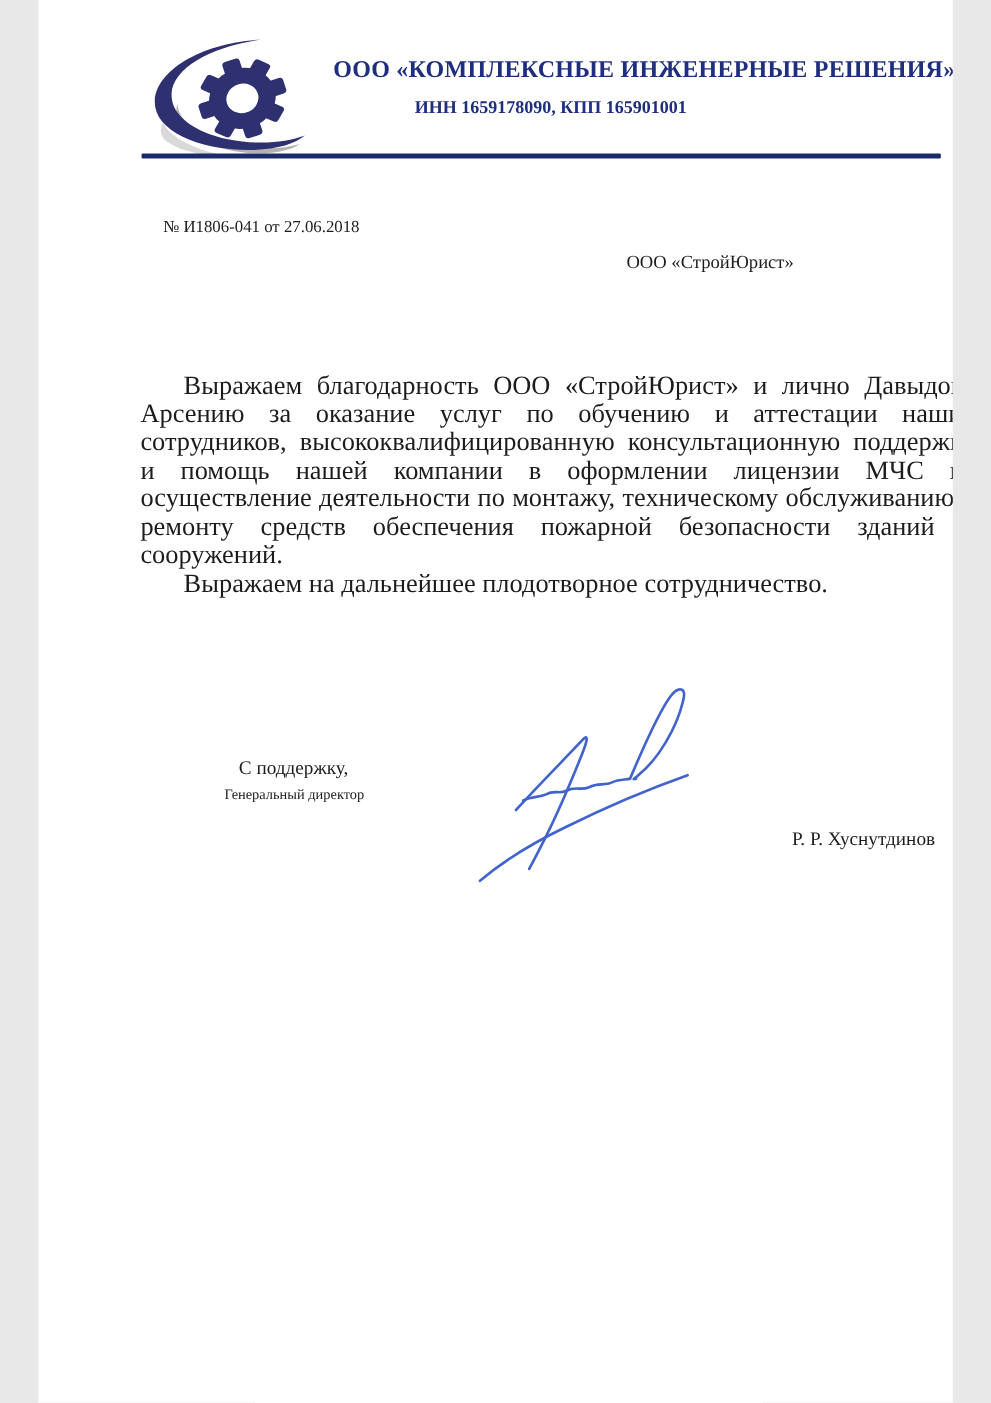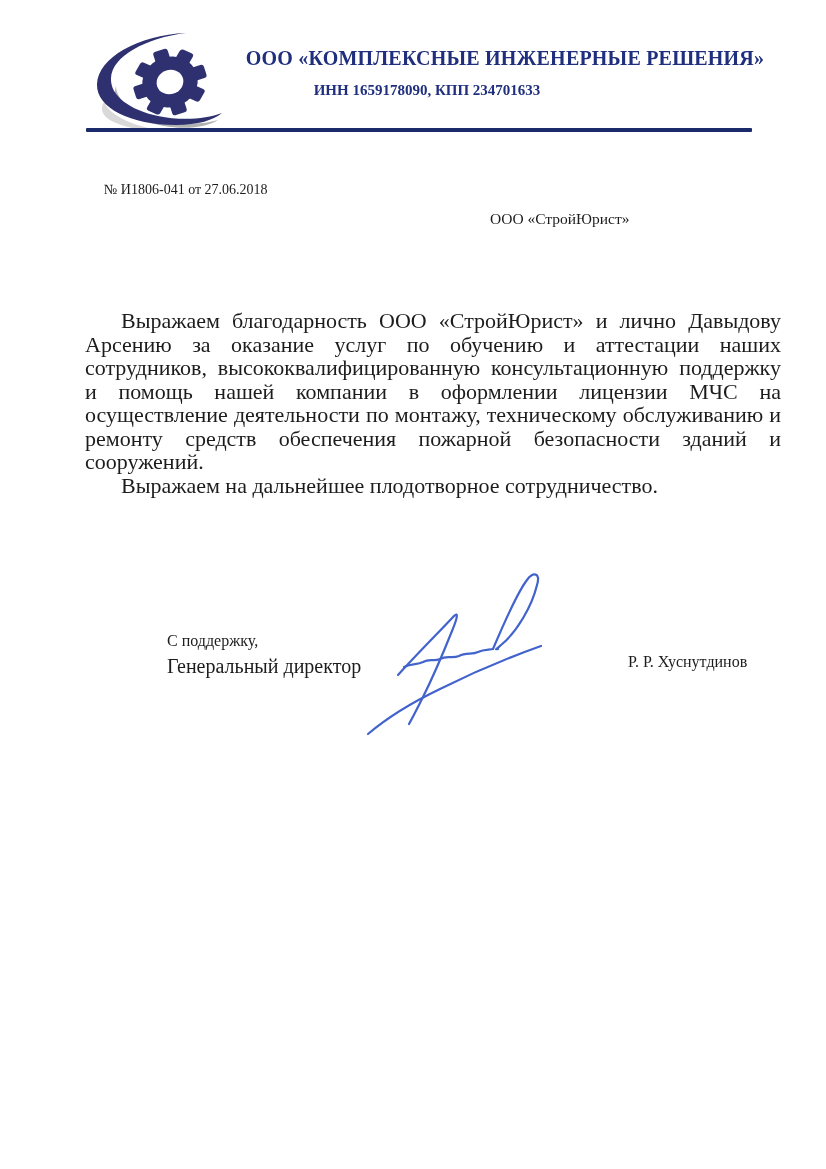--- a/index.html
+++ b/index.html
@@ -1,18 +1,18 @@
 <!DOCTYPE html>
 <html lang="ru"><head>
 <meta charset="utf-8">
 <style>
   html, body { margin: 0; padding: 0; background: #e8e8e8; }
   .page {
     position: relative;
-    width: 826px;
+    width: 762px;
     height: 1169px;
     margin: 0 auto;
     background: #ffffff;
     overflow: hidden;
     font-family: "Liberation Serif", "DejaVu Serif", serif;
     color: #1c1c1c;
   }
   .abs { position: absolute; }
 
   
@@ -41,22 +41,22 @@
 
   
   .letter-body {
     left: 85px; top: 309px; width: 696px;
     font-size: 22px; line-height: 23.5px; text-align: justify;
   }
   .letter-body p { margin: 0; text-indent: 36px; }
 
   
   .closing   { left: 167px; top: 632px; font-size: 16px; white-space: nowrap; }
-  .job-title { left: 167px; top: 655px; font-size: 20px; white-space: nowrap; }
-  .signer    { left: 628px; top: 653px; font-size: 16px; white-space: nowrap; text-align: center; }
+  .job-title { left: 155px; top: 655px; font-size: 12px; white-space: nowrap; }
+  .signer    { left: 628px; top: 691px; font-size: 16px; white-space: nowrap; text-align: center; }
   .autograph { left: 360px; top: 558px; width: 200px; height: 172px; overflow: visible; }
 </style>
 </head>
 <body>
 
 <div class="page">
 
   <svg class="abs logo" viewBox="0 0 160 100">
 
     <path fill="#d9d9d9" d="M18 70 C24 84, 50 96, 82 99 C60 100, 33 95, 21 86 C15 81, 15 75, 18 70 Z"></path>
@@ -69,21 +69,21 @@
       <rect x="-7.5" y="-37" width="15" height="74" rx="3" fill="#2e3070"></rect>
       <rect x="-7.5" y="-37" width="15" height="74" rx="3" fill="#2e3070" transform="rotate(45)"></rect>
       <rect x="-7.5" y="-37" width="15" height="74" rx="3" fill="#2e3070" transform="rotate(90)"></rect>
       <rect x="-7.5" y="-37" width="15" height="74" rx="3" fill="#2e3070" transform="rotate(135)"></rect>
       <circle r="28" fill="#2e3070"></circle>
       <circle r="13.5" fill="#ffffff"></circle>
     </g>
   </svg>
 
   <div class="abs company-name">ООО «КОМПЛЕКСНЫЕ ИНЖЕНЕРНЫЕ РЕШЕНИЯ»</div>
-  <div class="abs company-inn">ИНН 1659178090, КПП 234701633</div>
+  <div class="abs company-inn">ИНН 1659178090, КПП 165901001</div>
   <div class="abs header-rule"></div>
 
   <div class="abs ref-number">№ И1806-041 от 27.06.2018</div>
   <div class="abs recipient">ООО «СтройЮрист»</div>
 
   <div class="abs letter-body">
     <p>Выражаем благодарность ООО «СтройЮрист» и лично Давыдову Арсению за оказание услуг по обучению и аттестации наших сотрудников, высококвалифицированную консультационную поддержку и помощь нашей компании в оформлении лицензии МЧС на осуществление деятельности по монтажу, техническому обслуживанию и ремонту средств обеспечения пожарной безопасности зданий и сооружений.</p>
     <p>Выражаем на дальнейшее плодотворное сотрудничество.</p>
   </div>
 

